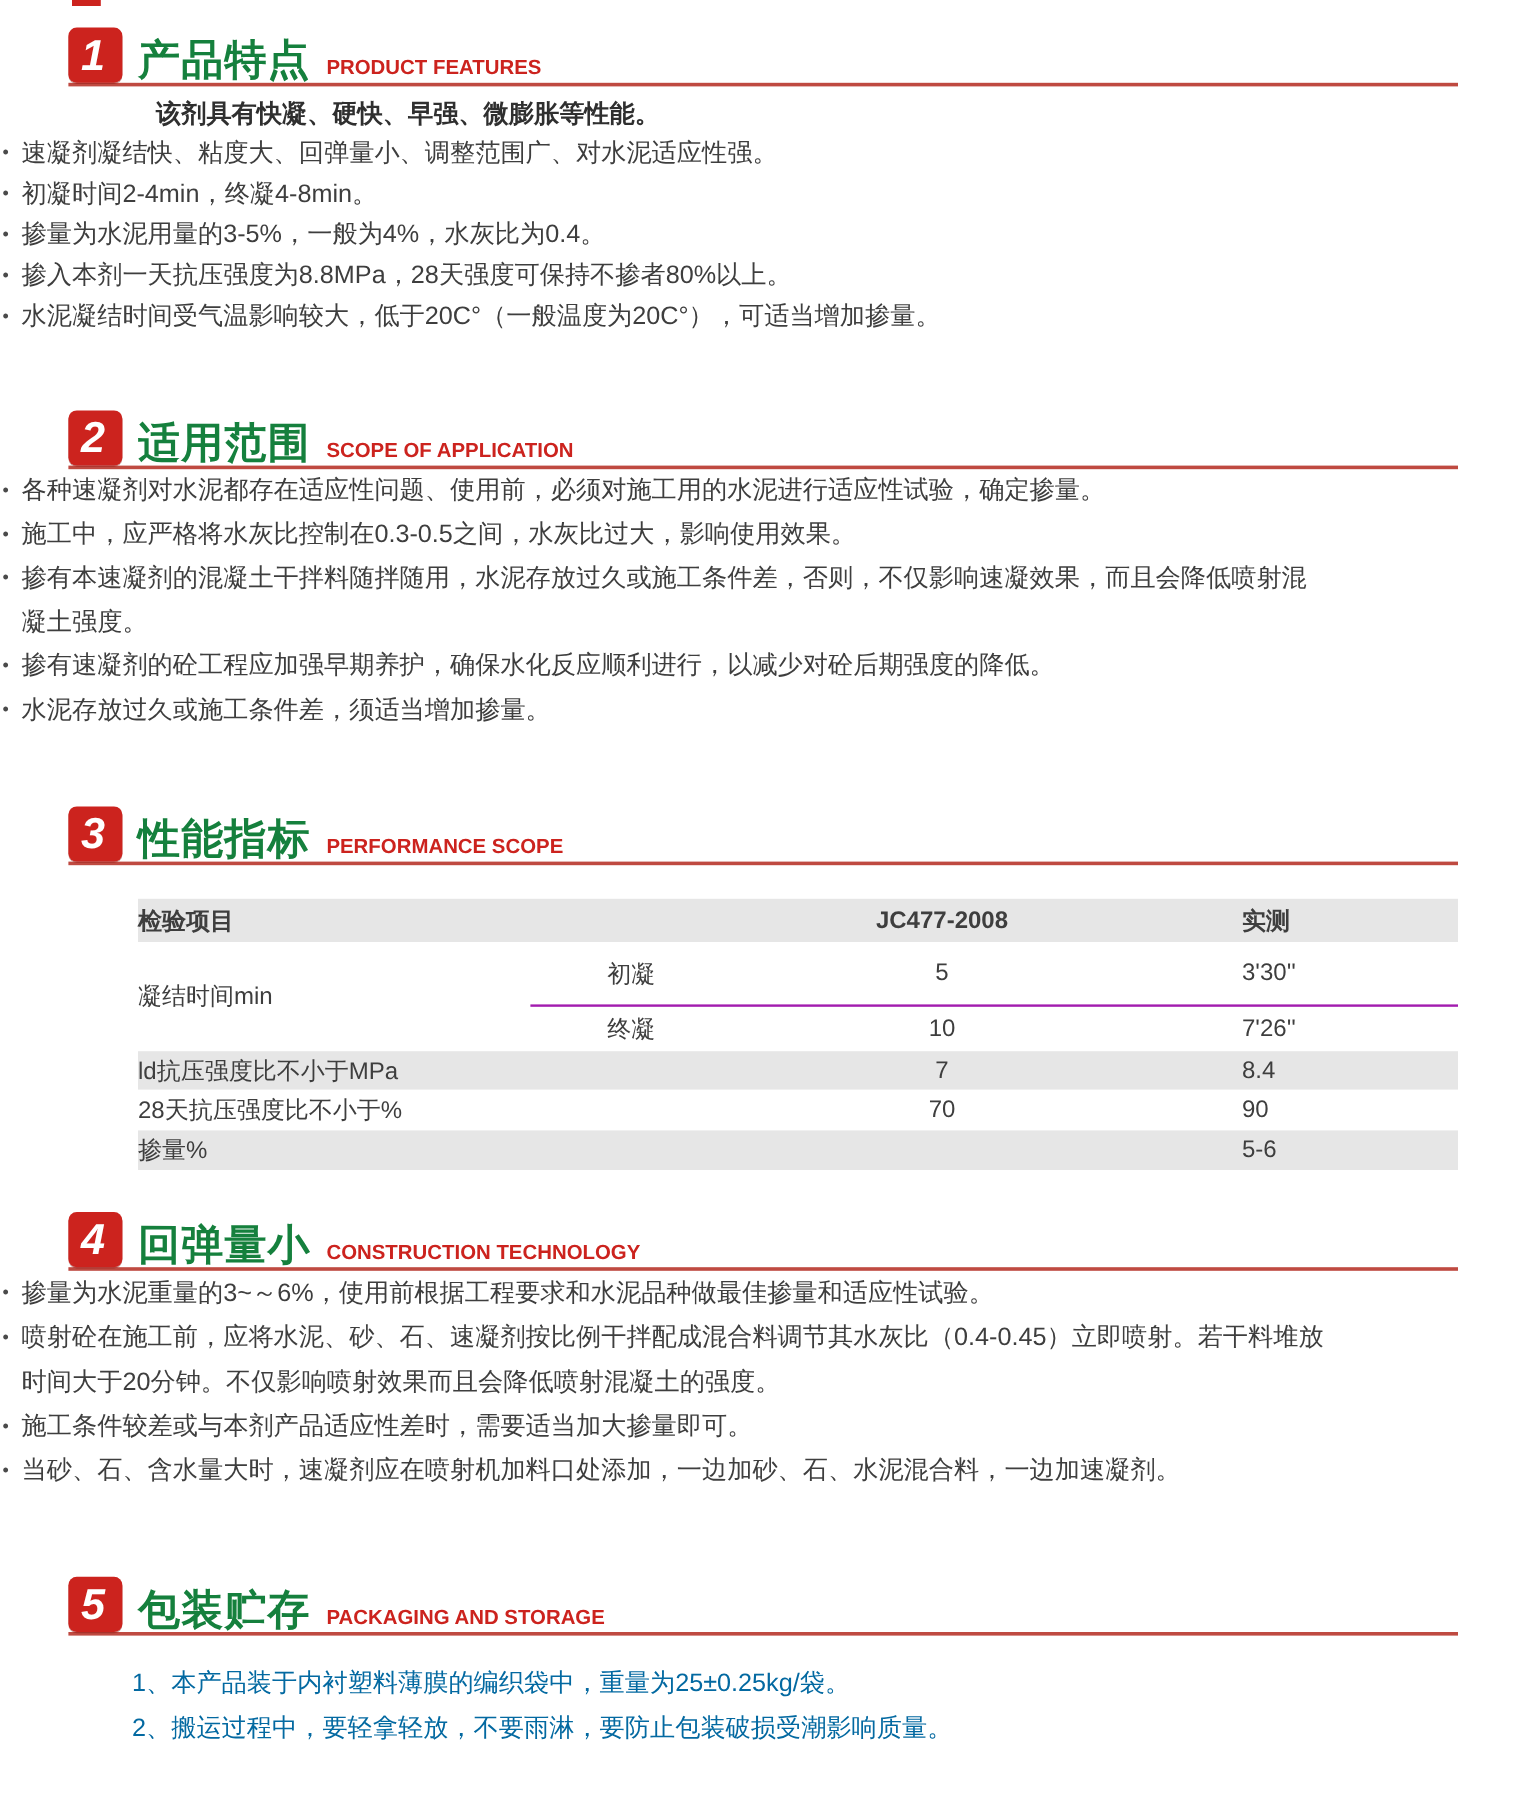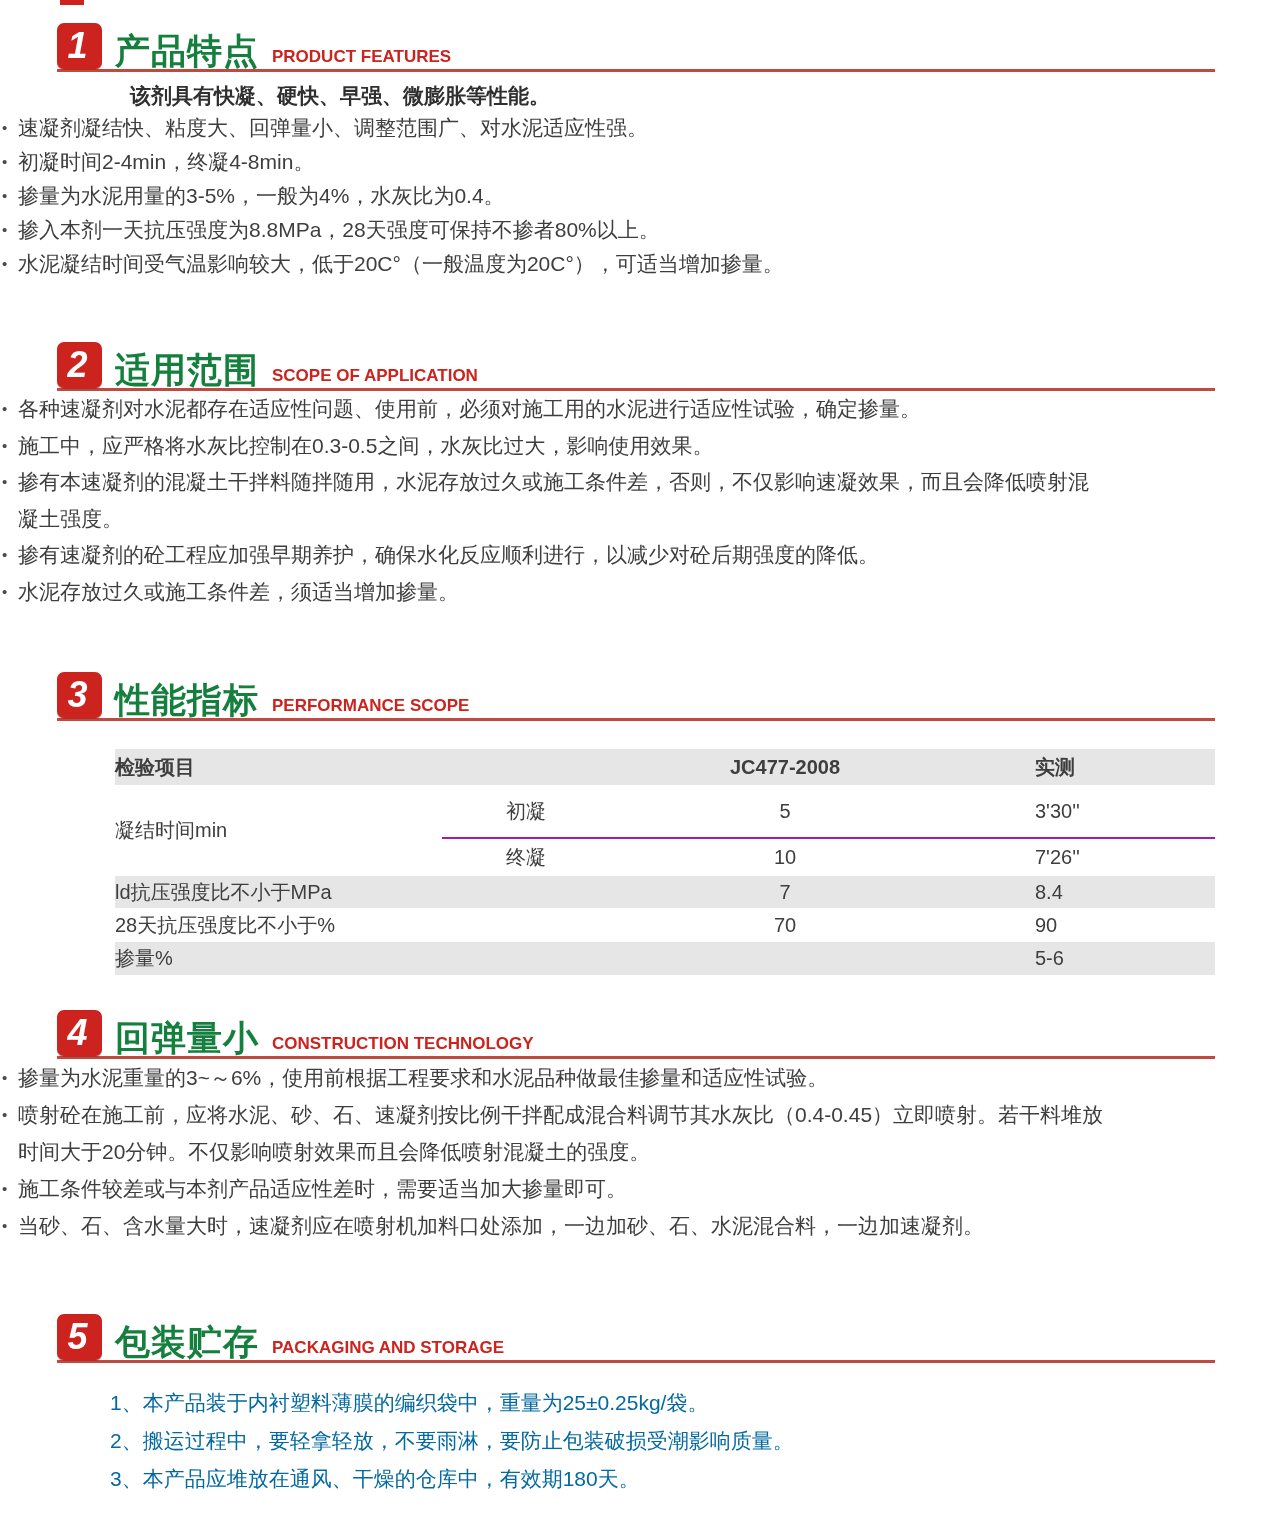--- a/index.html
+++ b/index.html
@@ -193,17 +193,16 @@
     <header class="sec-header">
       <div class="sec-num">
         <span>5</span>
       </div>
       <h2 class="sec-title-zh">包装贮存</h2>
       <span class="sec-title-en">PACKAGING AND STORAGE</span>
     </header>
     <div class="s5-items">
       <p>1、本产品装于内衬塑料薄膜的编织袋中，重量为25±0.25kg/袋。</p>
       <p>2、搬运过程中，要轻拿轻放，不要雨淋，要防止包装破损受潮影响质量。</p>
-      <p>3、本产品应堆放在通风、干燥的仓库中，有效期180天。</p>
     </div>
   </section>
 
 </div>
 
 </body></html>

